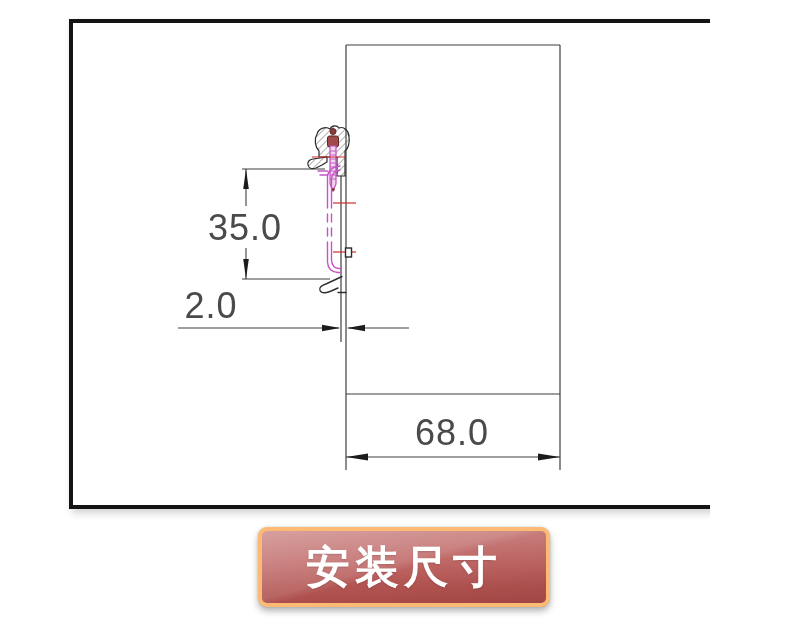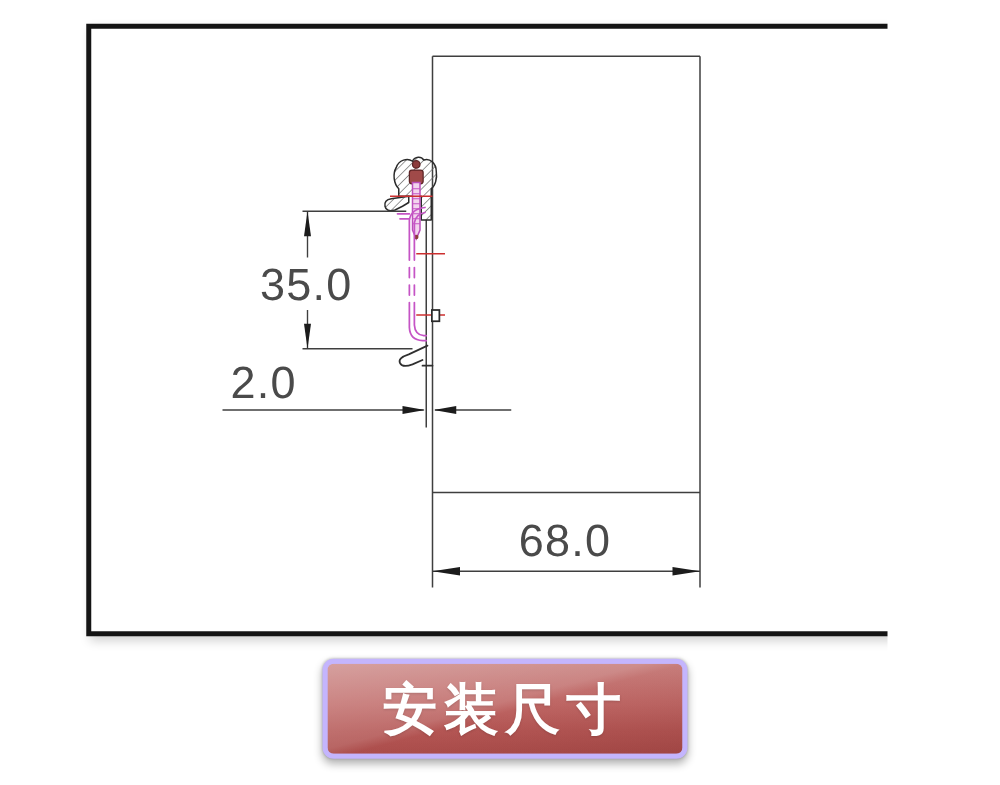--- a/index.html
+++ b/index.html
@@ -2,21 +2,21 @@
 <html><head>
 <meta charset="utf-8">
 <style>
   html,body{margin:0;padding:0;background:#ffffff;}
   .page{position:relative;width:710px;height:628px;background:#ffffff;overflow:hidden;
         font-family:"Liberation Sans",sans-serif;}
   .drawing-svg{position:absolute;left:0;top:0;}
   .frame{position:absolute;left:69px;top:19px;width:664px;height:490px;box-sizing:border-box;
          border:4px solid #141414;box-shadow:3px 4px 8px rgba(0,0,0,0.18);}
   .banner{position:absolute;left:258px;top:527px;width:292px;height:80px;box-sizing:border-box;
-          background:#c4b5fd;border-radius:9px;padding:4px;
+          background:#fdba74;border-radius:9px;padding:4px;
           box-shadow:0 4px 7px rgba(0,0,0,0.30), 0 0 2px rgba(0,0,0,0.18);}
   .banner-inner{width:100%;height:100%;border-radius:5px;display:flex;align-items:center;justify-content:center;
           color:#ffffff;font-weight:bold;font-size:44px;letter-spacing:5px;
           font-family:"Liberation Sans",sans-serif;
           text-shadow:0 1px 2px rgba(0,0,0,0.15);
           background:
             linear-gradient(165deg, rgba(255,255,255,0.28) 0%, rgba(255,255,255,0.14) 46%, rgba(255,255,255,0.02) 52%, rgba(0,0,0,0.06) 100%),
             linear-gradient(180deg, #c67b79 0%, #bd6361 45%, #b25250 75%, #aa4a48 100%);}
   .dim-text{font-family:"Liberation Sans",sans-serif;fill:#4a4a4a;font-size:36px;letter-spacing:1px;}
 </style>

